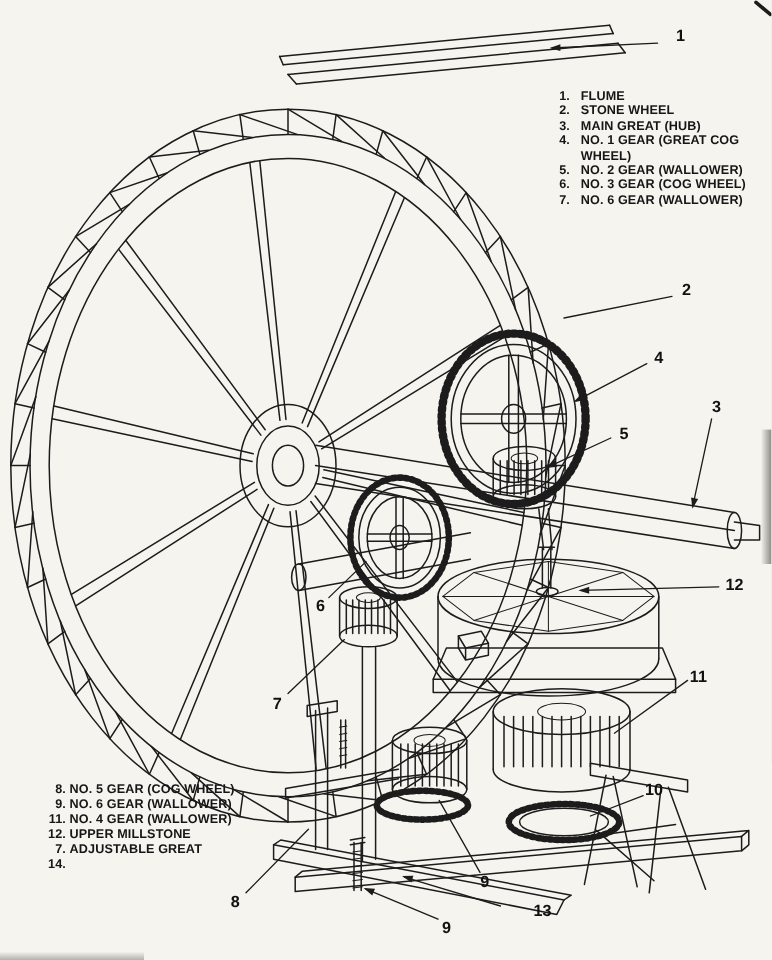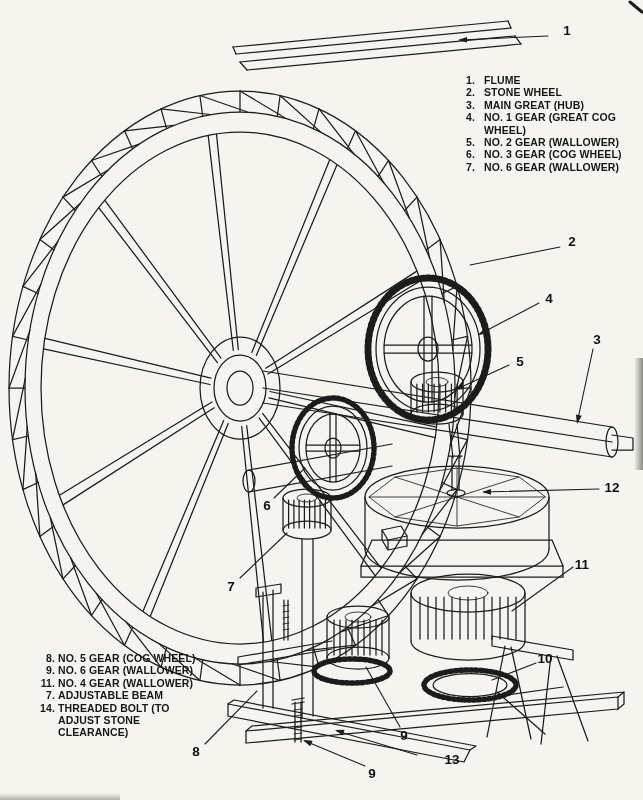--- a/index.html
+++ b/index.html
@@ -385,26 +385,29 @@
     </div>
     <div class="lrow">
       <span class="lnum">9.</span>
       <span class="llab">NO. 6 GEAR (WALLOWER)</span>
     </div>
     <div class="lrow">
       <span class="lnum">11.</span>
       <span class="llab">NO. 4 GEAR (WALLOWER)</span>
     </div>
     <div class="lrow">
+      <span class="lnum">12.</span>
+      <span class="llab">UPPER MILLSTONE</span>
+    </div>
+    <div class="lrow">
       <span class="lnum">7.</span>
-      <span class="llab">ADJUSTABLE BEAM</span>
+      <span class="llab">ADJUSTABLE GREAT</span>
     </div>
     <div class="lrow">
       <span class="lnum">14.</span>
-      <span class="llab">THREADED BOLT (TO ADJUST STONE CLEARANCE)</span>
     </div>
   </div>
 
   <div class="callout" style="left:567px;top:30px">1</div>
   <div class="callout" style="left:572px;top:241px">2</div>
   <div class="callout" style="left:549px;top:298px">4</div>
   <div class="callout" style="left:597px;top:339px">3</div>
   <div class="callout" style="left:520px;top:361px">5</div>
   <div class="callout" style="left:612px;top:487px">12</div>
   <div class="callout" style="left:582px;top:564px">11</div>

